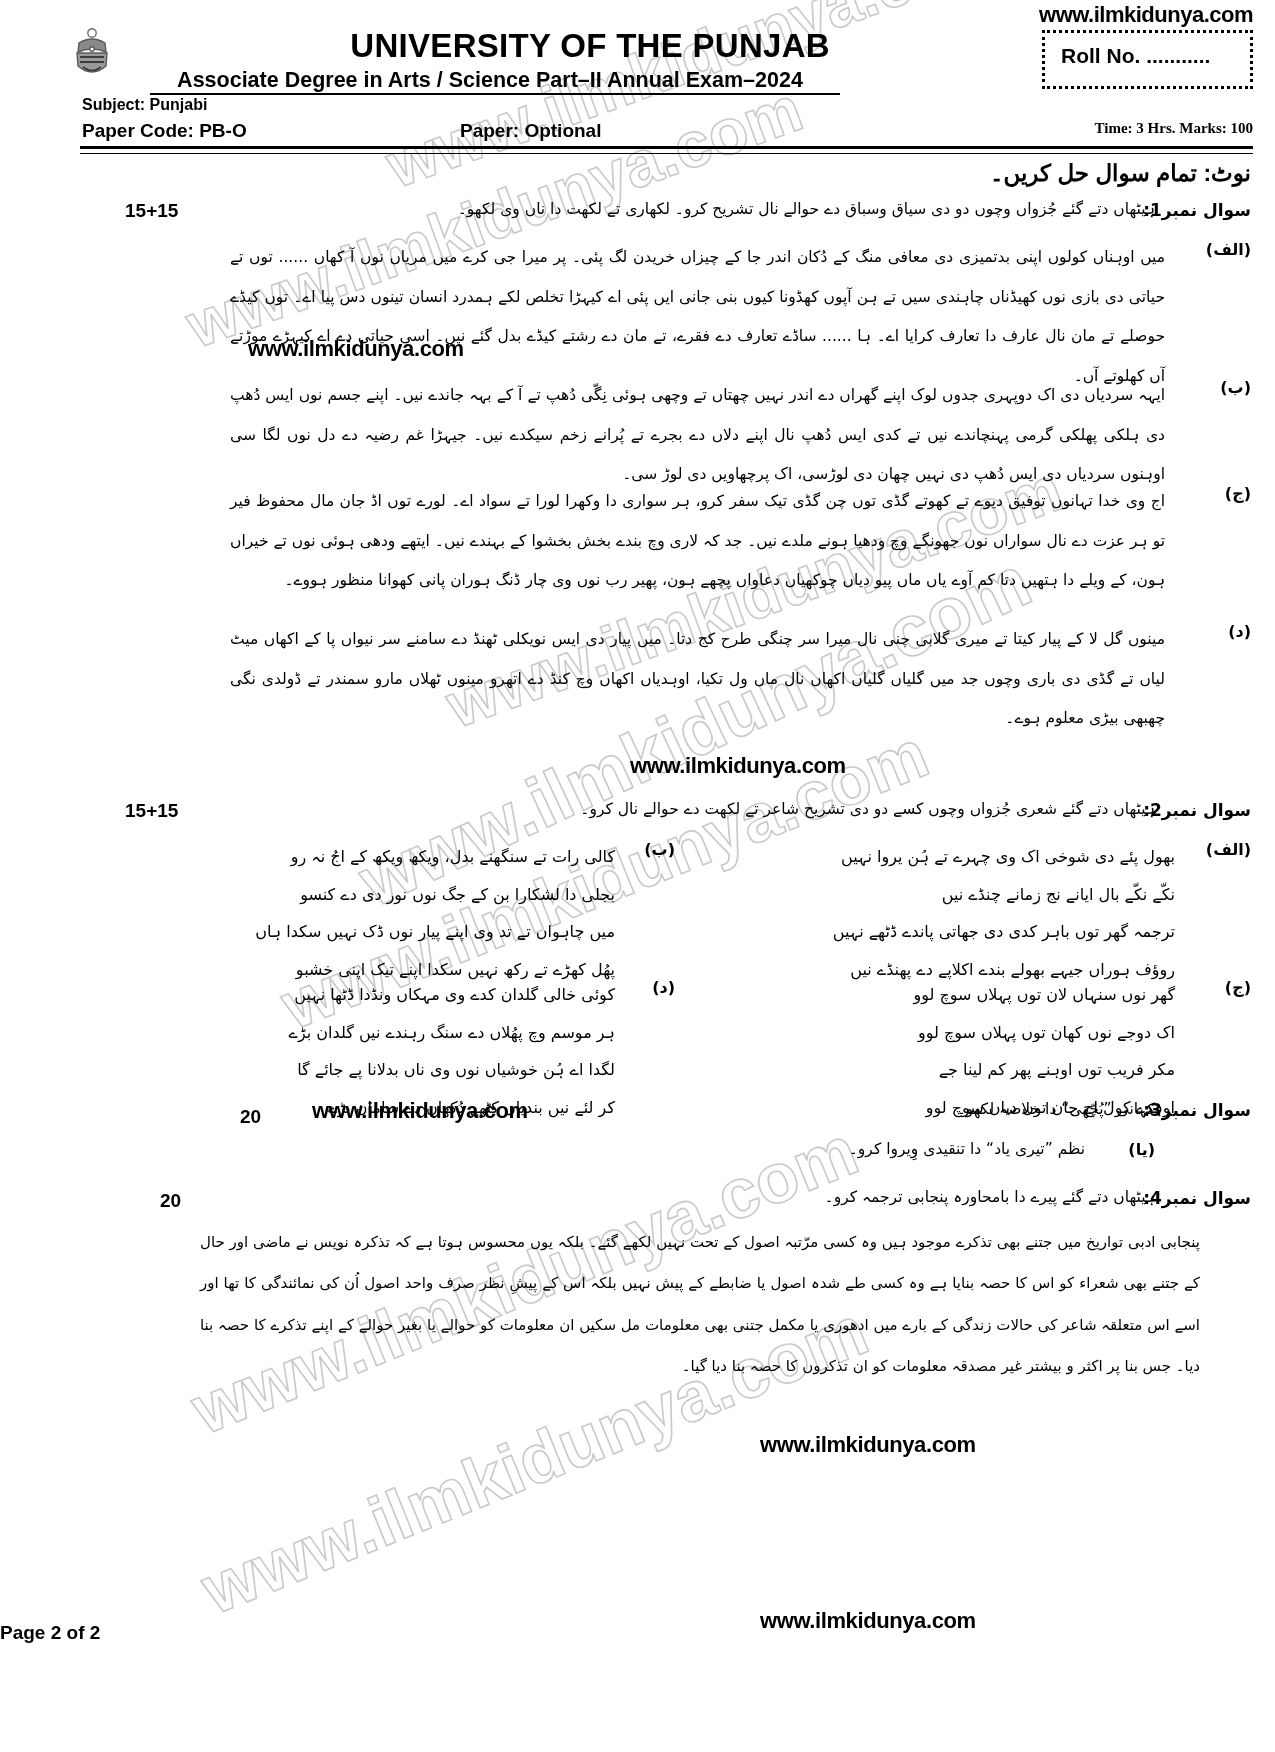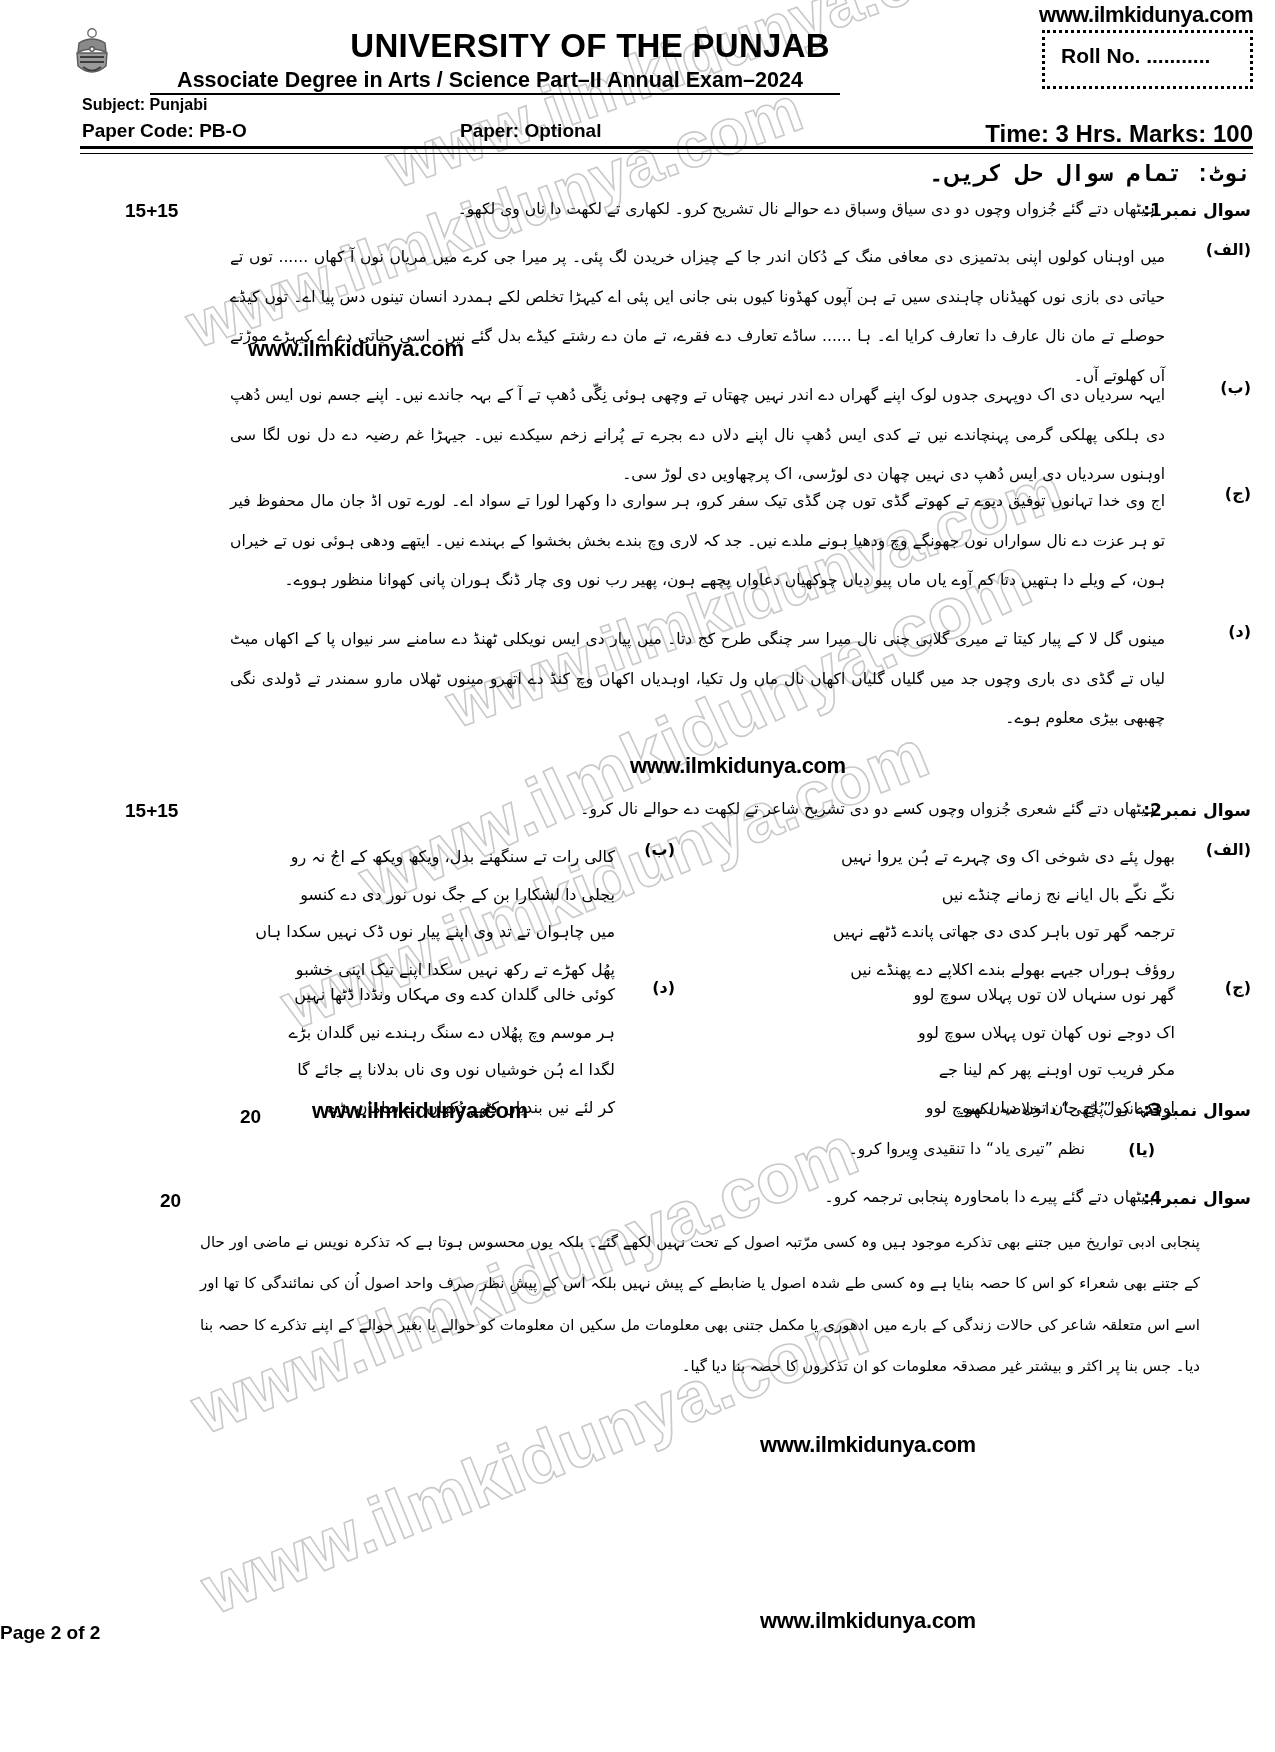--- a/index.html
+++ b/index.html
@@ -127,23 +127,24 @@
     left: 460px;
     top: 120px;
     font-size: 19px;
     font-weight: bold;
     z-index: 5;
   }
   .time-marks {
     position: absolute;
     right: 22px;
     top: 120px;
-    font-size: 24px;
-    font-weight: bold;
-    z-index: 5;
+    font-size: 15px;
+    font-weight: bold;
+    z-index: 5;
+    font-family: Liberation Serif, serif;
   }
   .rule-thick {
     position: absolute;
     left: 80px;
     right: 22px;
     top: 146px;
     border-top: 3px solid #000;
     z-index: 5;
   }
   .rule-thin {
@@ -154,21 +155,21 @@
     border-top: 1.5px solid #000;
     z-index: 5;
   }
   .note {
     position: absolute;
     right: 24px;
     top: 160px;
     font-size: 23px;
     font-weight: bold;
     direction: rtl;
-    font-family: Liberation Mono, monospace;
+    font-family: Liberation Sans, sans-serif;
     z-index: 5;
     white-space: nowrap;
   }
   .qlabel {
     position: absolute;
     font-size: 17px;
     font-weight: bold;
     direction: rtl;
     font-family: "DejaVu Sans", sans-serif;
     z-index: 5;

